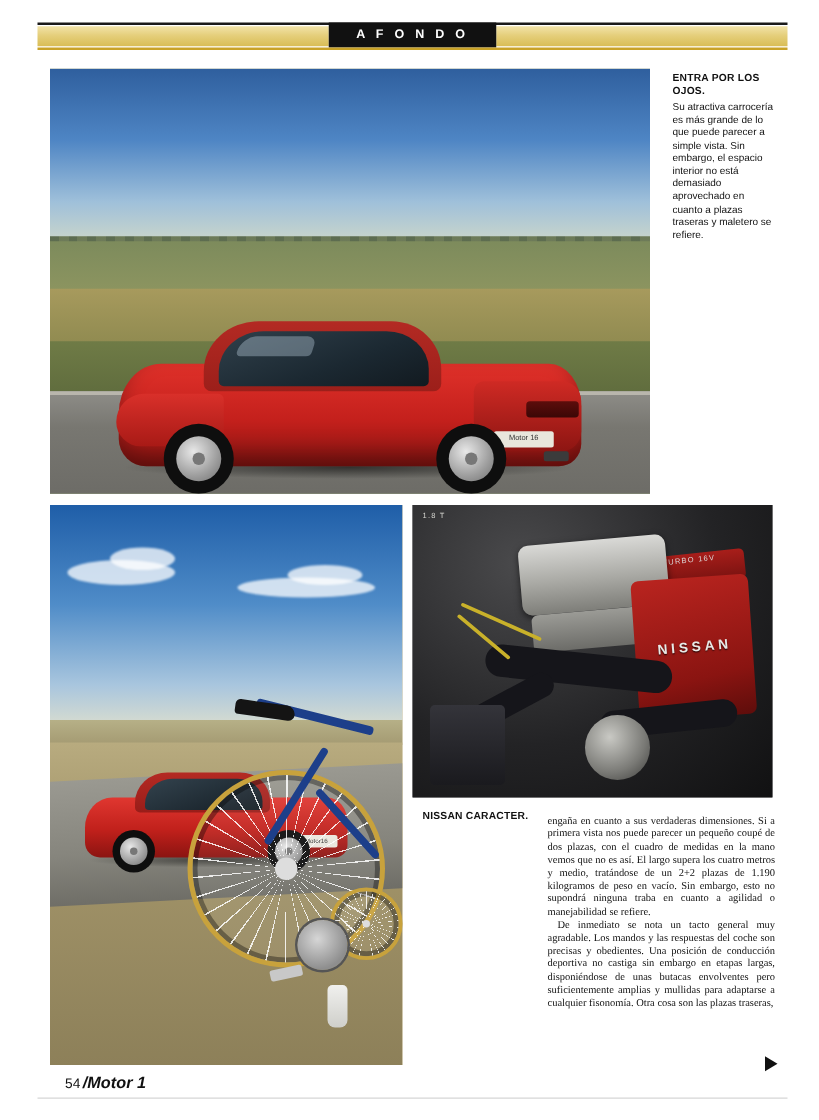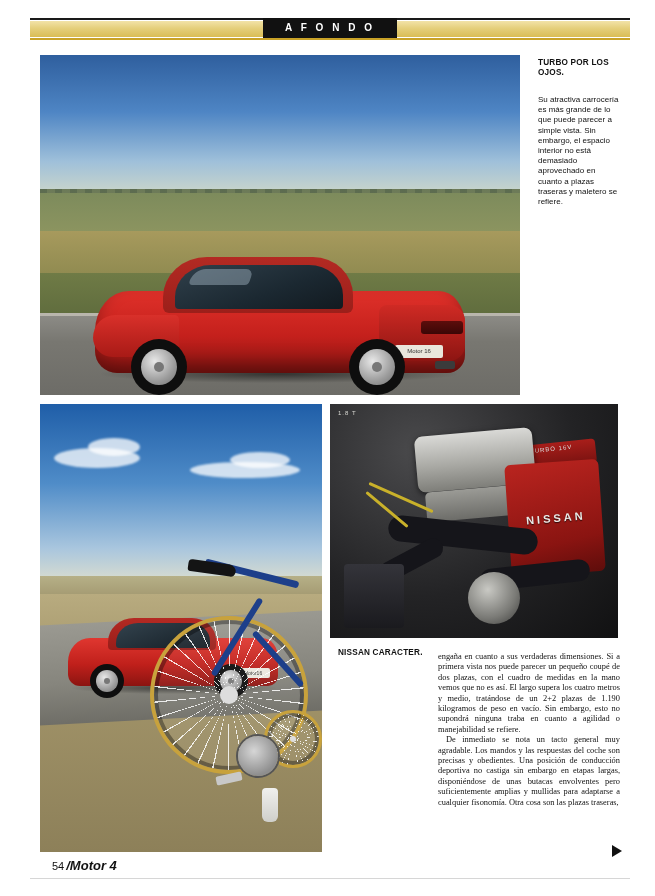--- a/index.html
+++ b/index.html
@@ -389,21 +389,21 @@
     font-size: 8.2px;
     line-height: 10px;
     color: #111;
     letter-spacing: .2px;
   }
   .cap-body {
     font-family: "Liberation Sans", sans-serif;
     font-size: 8px;
     line-height: 10.2px;
     color: #111;
-    margin-top: 17px;
+    margin-top: 3px;
   }
 
   
   .cap-mid {
     position: absolute;
     left: 338px; top: 648px;
     width: 92px;
   }
 
   
@@ -559,33 +559,33 @@
     <div class="eng-hose eh1"></div>
     <div class="eng-hose eh2"></div>
     <div class="eng-hose eh3"></div>
     <div class="eng-pulley"></div>
     <div class="eng-wire ew1"></div>
     <div class="eng-wire ew2"></div>
     <div class="eng-vent"></div>
   </div>
 
   <div class="cap-right">
-    <div class="cap-title">TURBO POR LOS OJOS.</div>
+    <div class="cap-title">ENTRA POR LOS OJOS.</div>
     <div class="cap-body">Su atractiva carrocería es más grande de lo que puede parecer a simple vista. Sin embargo, el espacio interior no está demasiado aprovechado en cuanto a plazas traseras y maletero se refiere.</div>
   </div>
 
   <div class="cap-mid">
     <div class="cap-title">NISSAN CARACTER.</div>
   </div>
 
   <div class="col-body">
     <p>engaña en cuanto a sus verdaderas dimensiones. Si a primera vista nos puede parecer un pequeño coupé de dos plazas, con el cuadro de medidas en la mano vemos que no es así. El largo supera los cuatro metros y medio, tratándose de un 2+2 plazas de 1.190 kilogramos de peso en vacío. Sin embargo, esto no supondrá ninguna traba en cuanto a agilidad o manejabilidad se refiere.</p>
     <p>De inmediato se nota un tacto general muy agradable. Los mandos y las respuestas del coche son precisas y obedientes. Una posición de conducción deportiva no castiga sin embargo en etapas largas, disponiéndose de unas butacas envolventes pero suficientemente amplias y mullidas para adaptarse a cualquier fisonomía. Otra cosa son las plazas traseras,</p>
   </div>
   <div class="arrow"></div>
 
   <div class="footer">
     <span class="folio">54</span>
-    <span class="masthead">/Motor 4</span>
+    <span class="masthead">/Motor 1</span>
   </div>
   <div class="footer-rule"></div>
 
 </div>
 
 </body></html>

